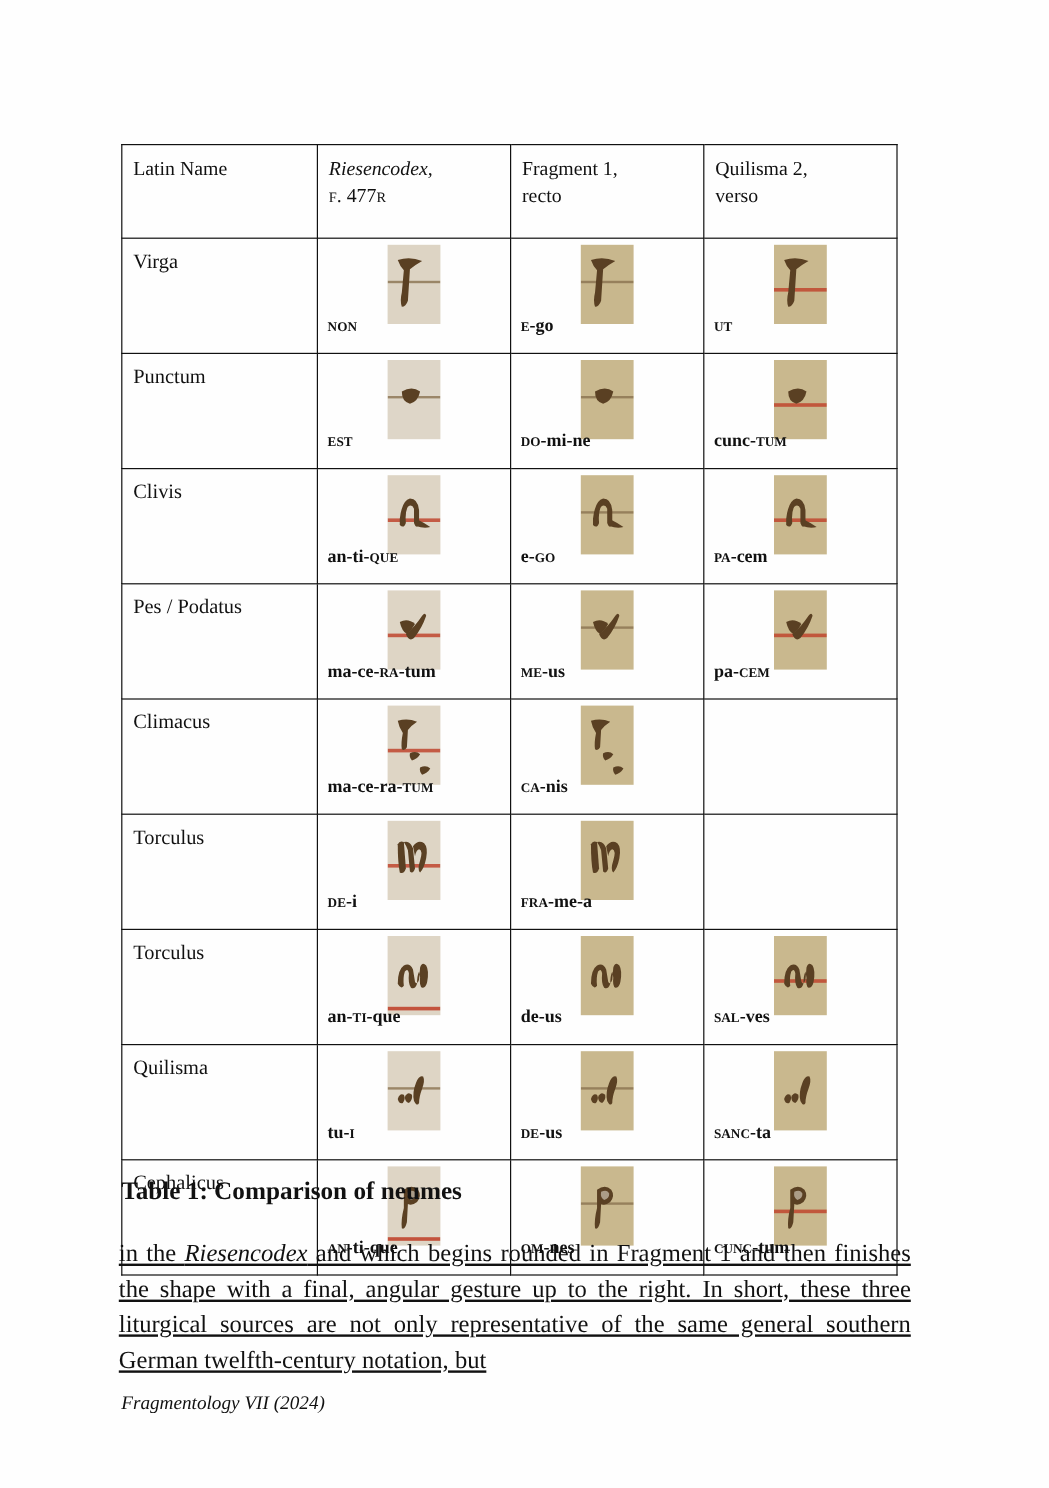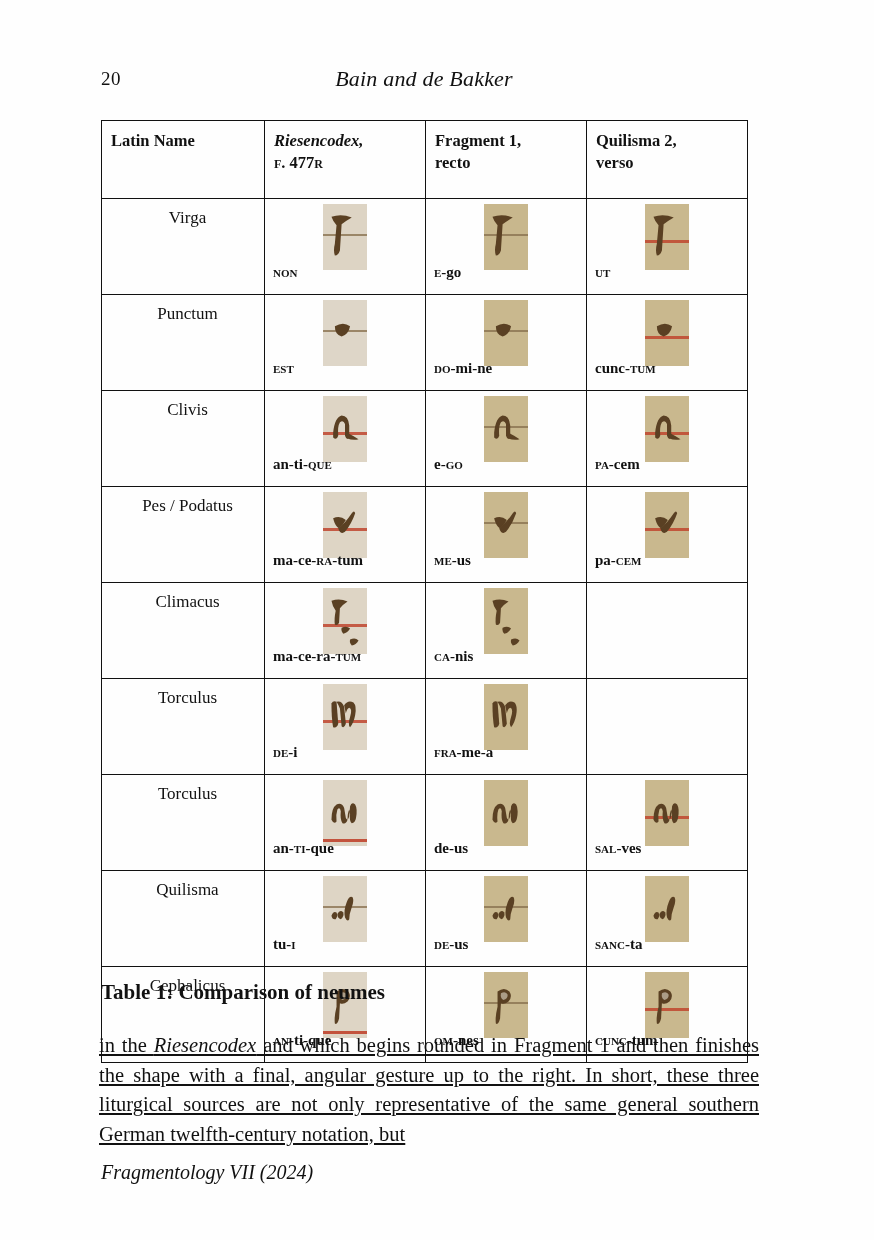--- a/index.html
+++ b/index.html
@@ -20,55 +20,51 @@
   .tbl{position:absolute;left:101px;top:120px;width:646px;
        border-collapse:collapse;table-layout:fixed;}
   .tbl td,.tbl th{border:1.6px solid #111;vertical-align:top;padding:0;}
   .tbl th{text-align:left;}
   col.c1{width:163px;}
   col.c2{width:161px;}
   col.c3{width:161px;}
   col.c4{width:161px;}
 
   .hdr{height:68px;padding:9px 0 0 9px !important;}
-  .hdr .ln{display:block;font-weight:bold;font-size:16.5px;line-height:1.33;}
+  .hdr .ln{display:block;font-weight:normal;font-size:16.5px;line-height:1.33;}
   .hdr .it{font-style:italic;}
   .sc{font-variant:small-caps;}
 
-  .rowcell{height:86px;text-align:center;}
+  .rowcell{height:86px;}
   .namecell{padding:9px 0 0 9px !important;font-size:17px;}
 
   .neumecell{position:relative;height:86px;}
   .neumewrap{position:absolute;left:0;right:0;top:2px;height:84px;font-weight:bold;}
   .nfig{position:absolute;left:50%;transform:translateX(-50%);top:3px;}
   .nfig svg{display:block;}
   .syl{position:absolute;left:8px;bottom:5px;font-size:15px;
        line-height:1;white-space:nowrap;}
   .syl .u{font-variant:small-caps;}
 
   
   .caption{position:absolute;left:101px;top:980px;font-weight:bold;font-size:21px;}
 
   
   .para{position:absolute;left:99px;top:1031px;width:660px;
         font-size:20.5px;line-height:29.5px;text-align:justify;text-decoration:underline;}
   .para i{font-style:italic;}
 
   
-  .footer{position:absolute;left:101px;top:1161px;font-style:italic;font-size:20px;}
+  .footer{position:absolute;left:101px;top:1161px;font-style:italic;font-size:16px;}
 </style>
 </head>
 <body>
 
 <div class="page">
 
-  <div class="runhead">
-    <div class="folio">20</div>
-    <div class="runtitle">Bain and de Bakker</div>
-  </div>
 
   <table class="tbl">
     <colgroup>
         <col class="c1">
         <col class="c2">
         <col class="c3">
         <col class="c4">
       </colgroup>
     <thead>
       <tr>

